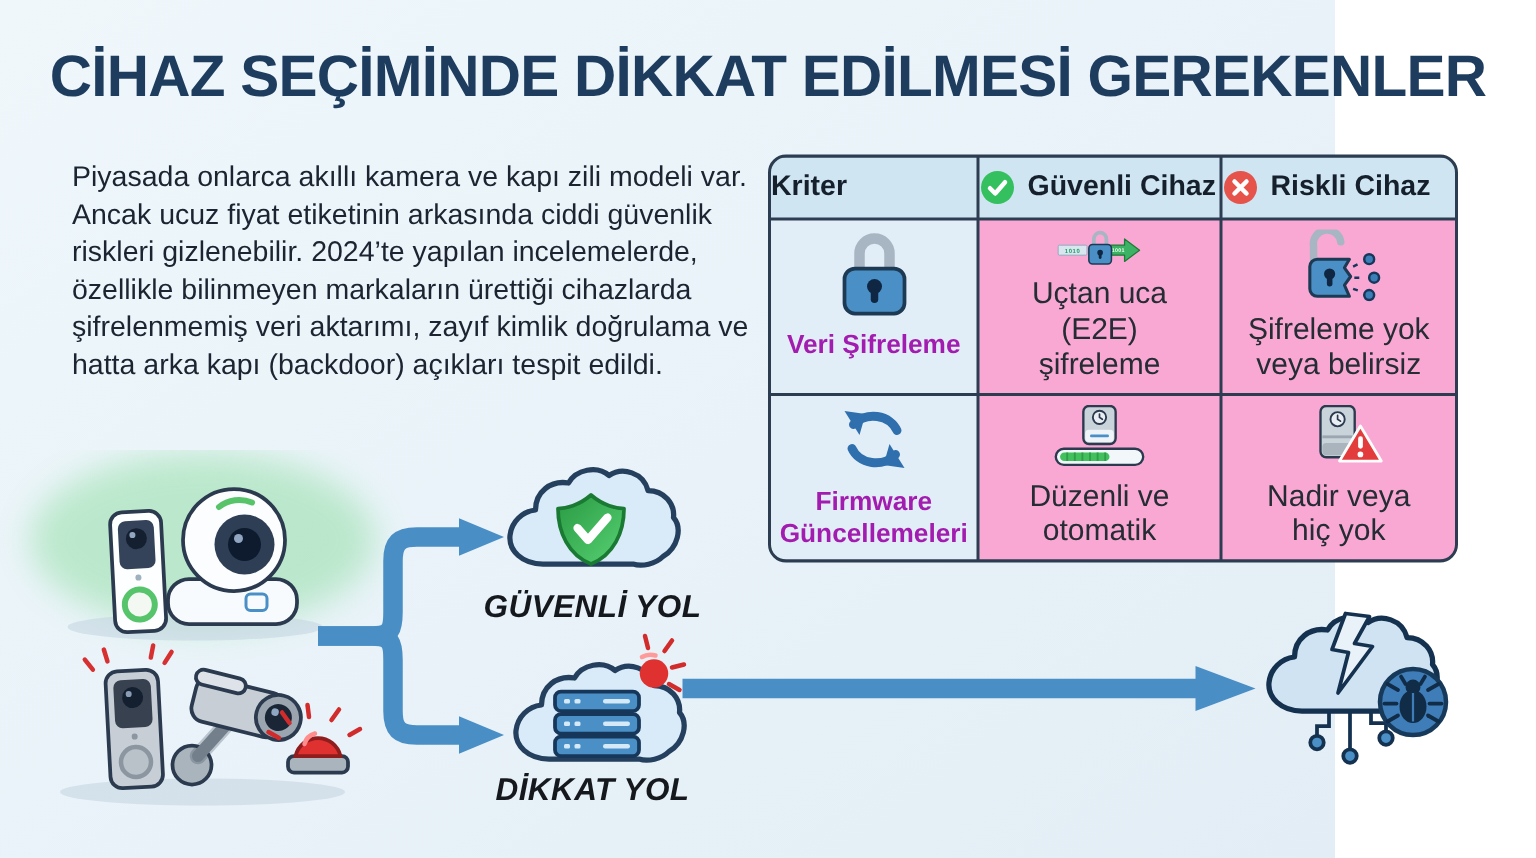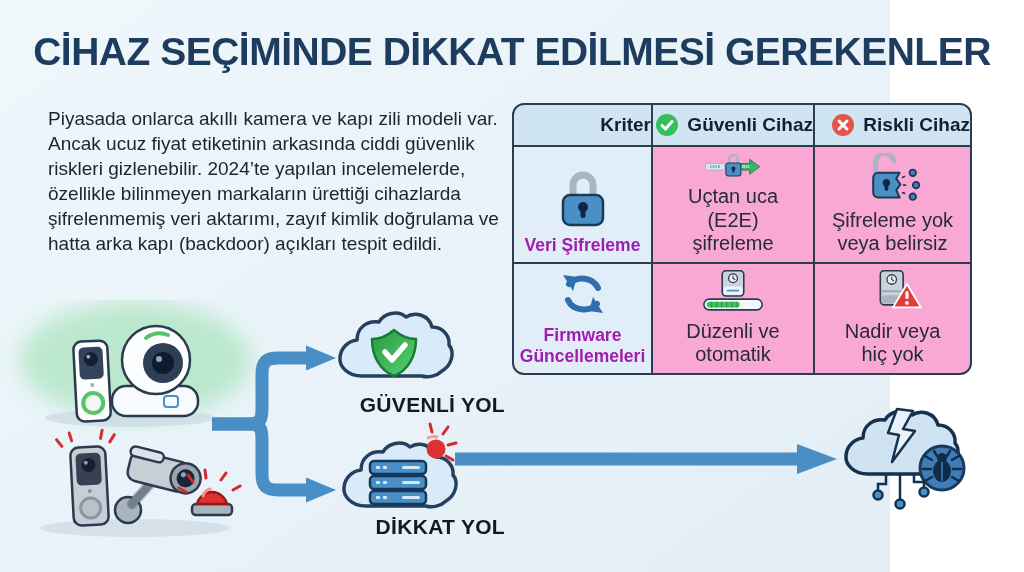--- a/index.html
+++ b/index.html
@@ -20,29 +20,29 @@
   }
   
   .cmp-table{
     position:absolute; left:512px; top:103px; width:460px; height:272px;
     display:grid;
     grid-template-columns:137px 160px 155px;
     grid-template-rows:40px 115px 109px;
     gap:2px; background:#2c3d52;
     border:2px solid #2c3d52; border-radius:12px; overflow:hidden;
   }
-  .cell{ display:flex; align-items:center; justify-content:flex-end; text-align:center; }
+  .cell{ display:flex; align-items:center; justify-content:flex-start; text-align:center; }
   .cell.head{ background:#cfe5f2; font-weight:700; font-size:19px; color:#15202c; gap:8px; }
   .cell.crit{ background:#e2eef7; flex-direction:column; gap:8px; font-weight:700; font-size:17.5px; color:#a21caf; padding:6px; }
   .cell.data{ background:#f9a8d4; flex-direction:column; gap:8px; padding:6px 16px; }
   .cap{ font-size:20px; line-height:1.18; color:#252c34; }
   
   .flow-label{
-    position:absolute; width:220px; text-align:right;
-    font-size:21px; font-weight:800; color:#15191e; letter-spacing:0.3px;
+    position:absolute; width:220px; text-align:center;
+    font-size:21px; font-weight:800; color:#15191e; letter-spacing:0.3px;font-style:italic;
   }
   .flow-label.safe{ left:285px; top:393px; }
   .flow-label.risky{ left:285px; top:515px; }
   .flow-svg{ position:absolute; left:0; top:300px; }
   svg text{ font-family:"Liberation Sans","DejaVu Sans",sans-serif; }
 </style>
 </head>
 <body>
 
 <div class="poster">

